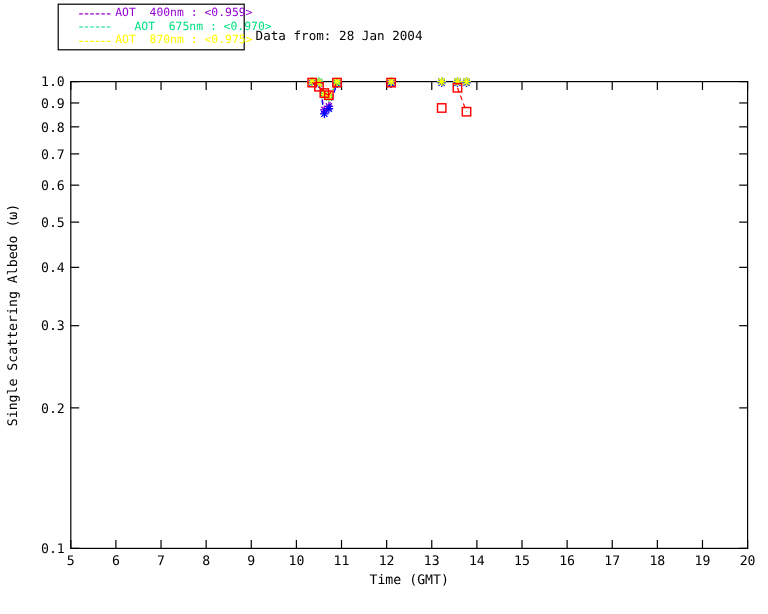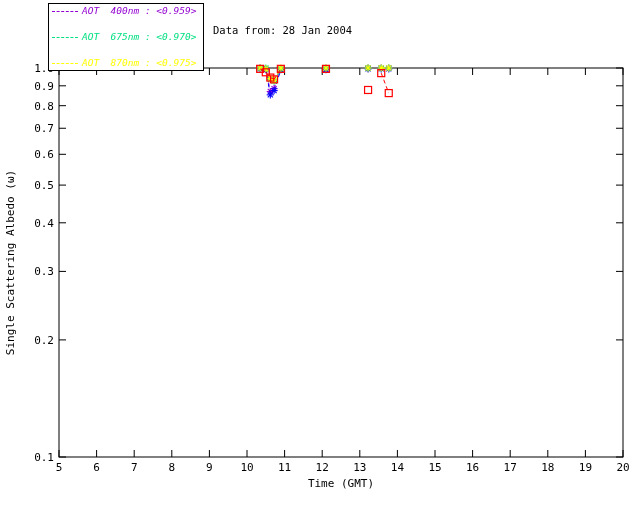--- a/index.html
+++ b/index.html
@@ -10,30 +10,29 @@
     background: #ffffff;
     overflow: hidden;
     font-family: "DejaVu Sans Mono", monospace;
   }
   .plot-svg { position: absolute; left: 0; top: 0; }
   .legend-box {
     position: absolute;
     left: 48px;
     top: 3px;
     width: 156px;
-    height: 68px;
+    height: 39px;
     border: 1px solid #000;
     background: #ffffff;
     box-sizing: border-box;
-    padding: 2px 3px;
+    padding: 2px 17px;
     display: flex;
     flex-direction: column;
     justify-content: space-between;
     z-index: 2;
-    font-style: italic;
   }
   .legend-row {
     display: flex;
     align-items: center;
     height: 10px;
     line-height: 10px;
     font-size: 9.5px;
     white-space: pre;
   }
   .legend-dash {
@@ -57,21 +56,21 @@
 </style>
 </head>
 <body>
 
 <div class="canvas">
 
   <div class="legend-box">
     <div class="legend-row" style="color: rgb(148, 0, 211);">
       <span class="legend-dash"></span><span>AOT  400nm : &lt;0.959&gt;</span>
     </div>
-    <div class="legend-row" style="color: rgb(0, 224, 128);">
+    <div class="legend-row" style="color: rgb(0, 224, 128); gap: 16px;">
       <span class="legend-dash"></span><span>AOT  675nm : &lt;0.970&gt;</span>
     </div>
     <div class="legend-row" style="color: rgb(255, 255, 0);">
       <span class="legend-dash"></span><span>AOT  870nm : &lt;0.975&gt;</span>
     </div>
   </div>
 
   <div class="hdr-line hdr-date">Data from: 28 Jan 2004</div>
 
   <svg id="plot" class="plot-svg" width="640" height="512">

